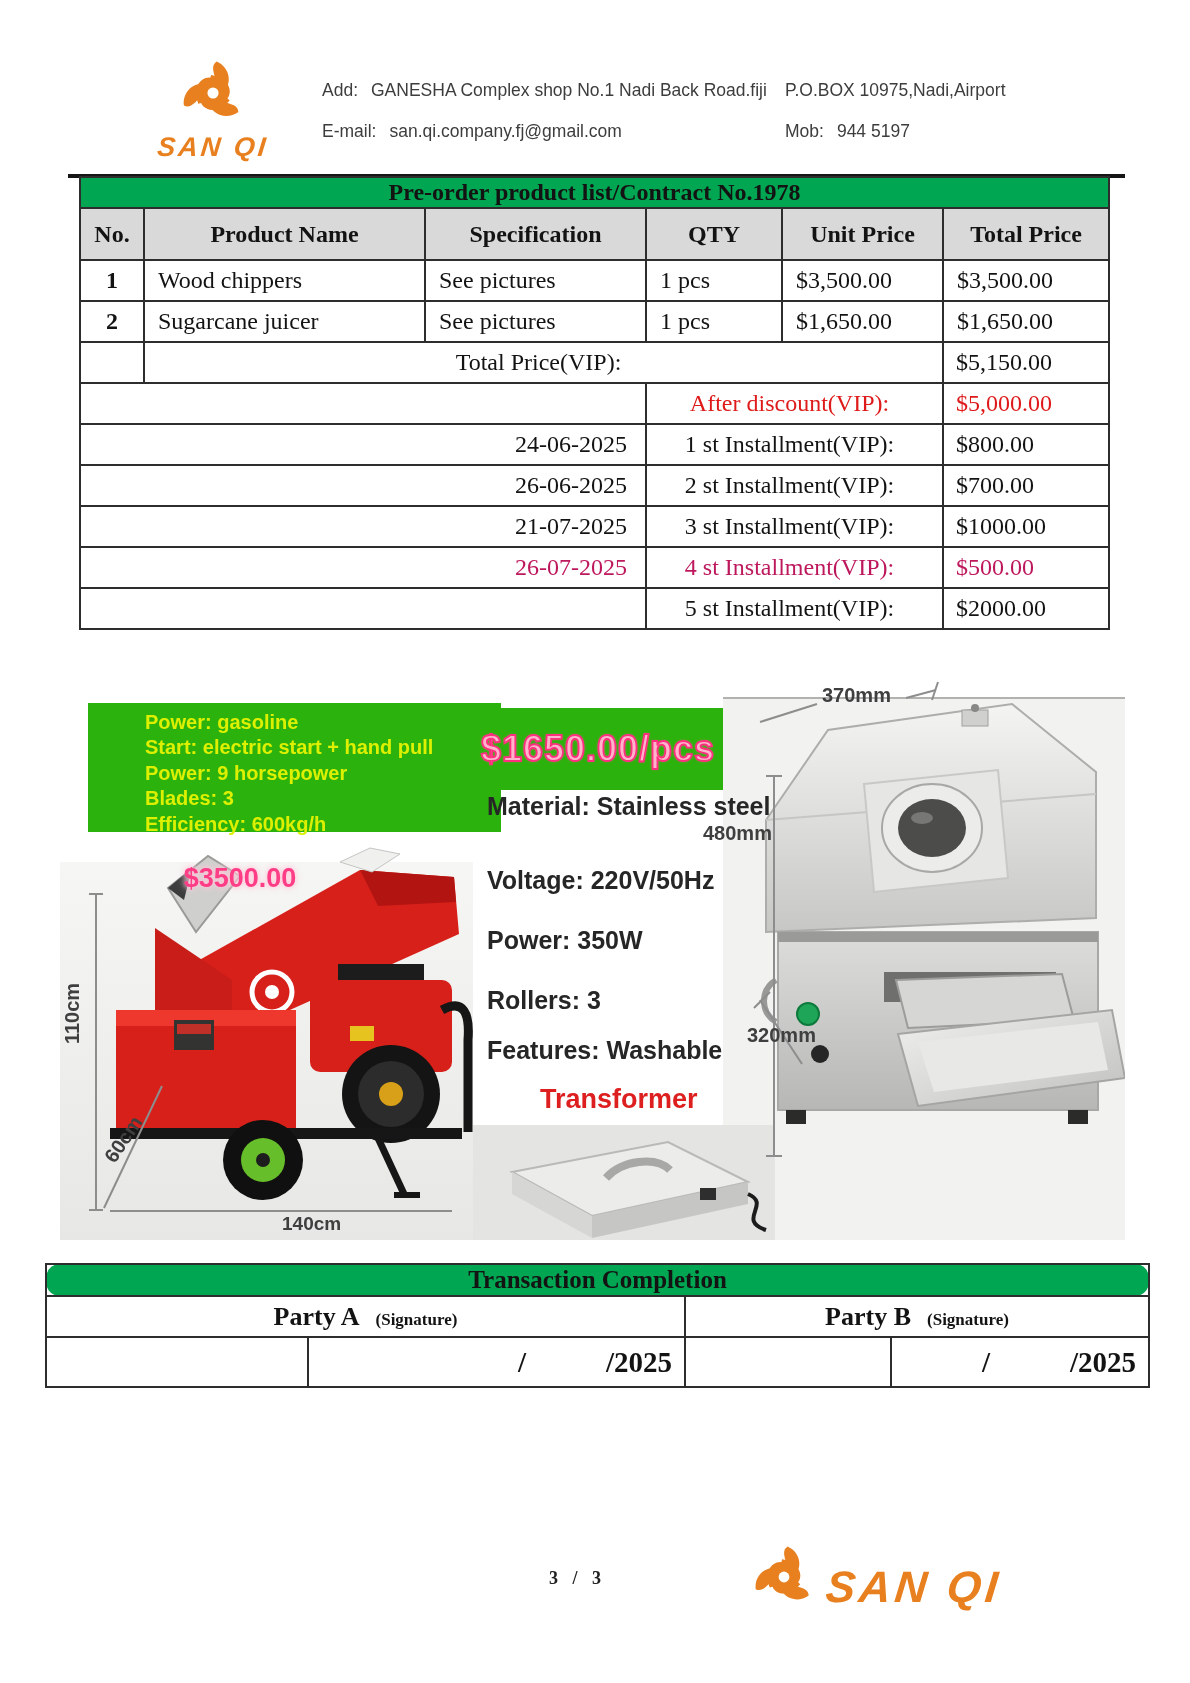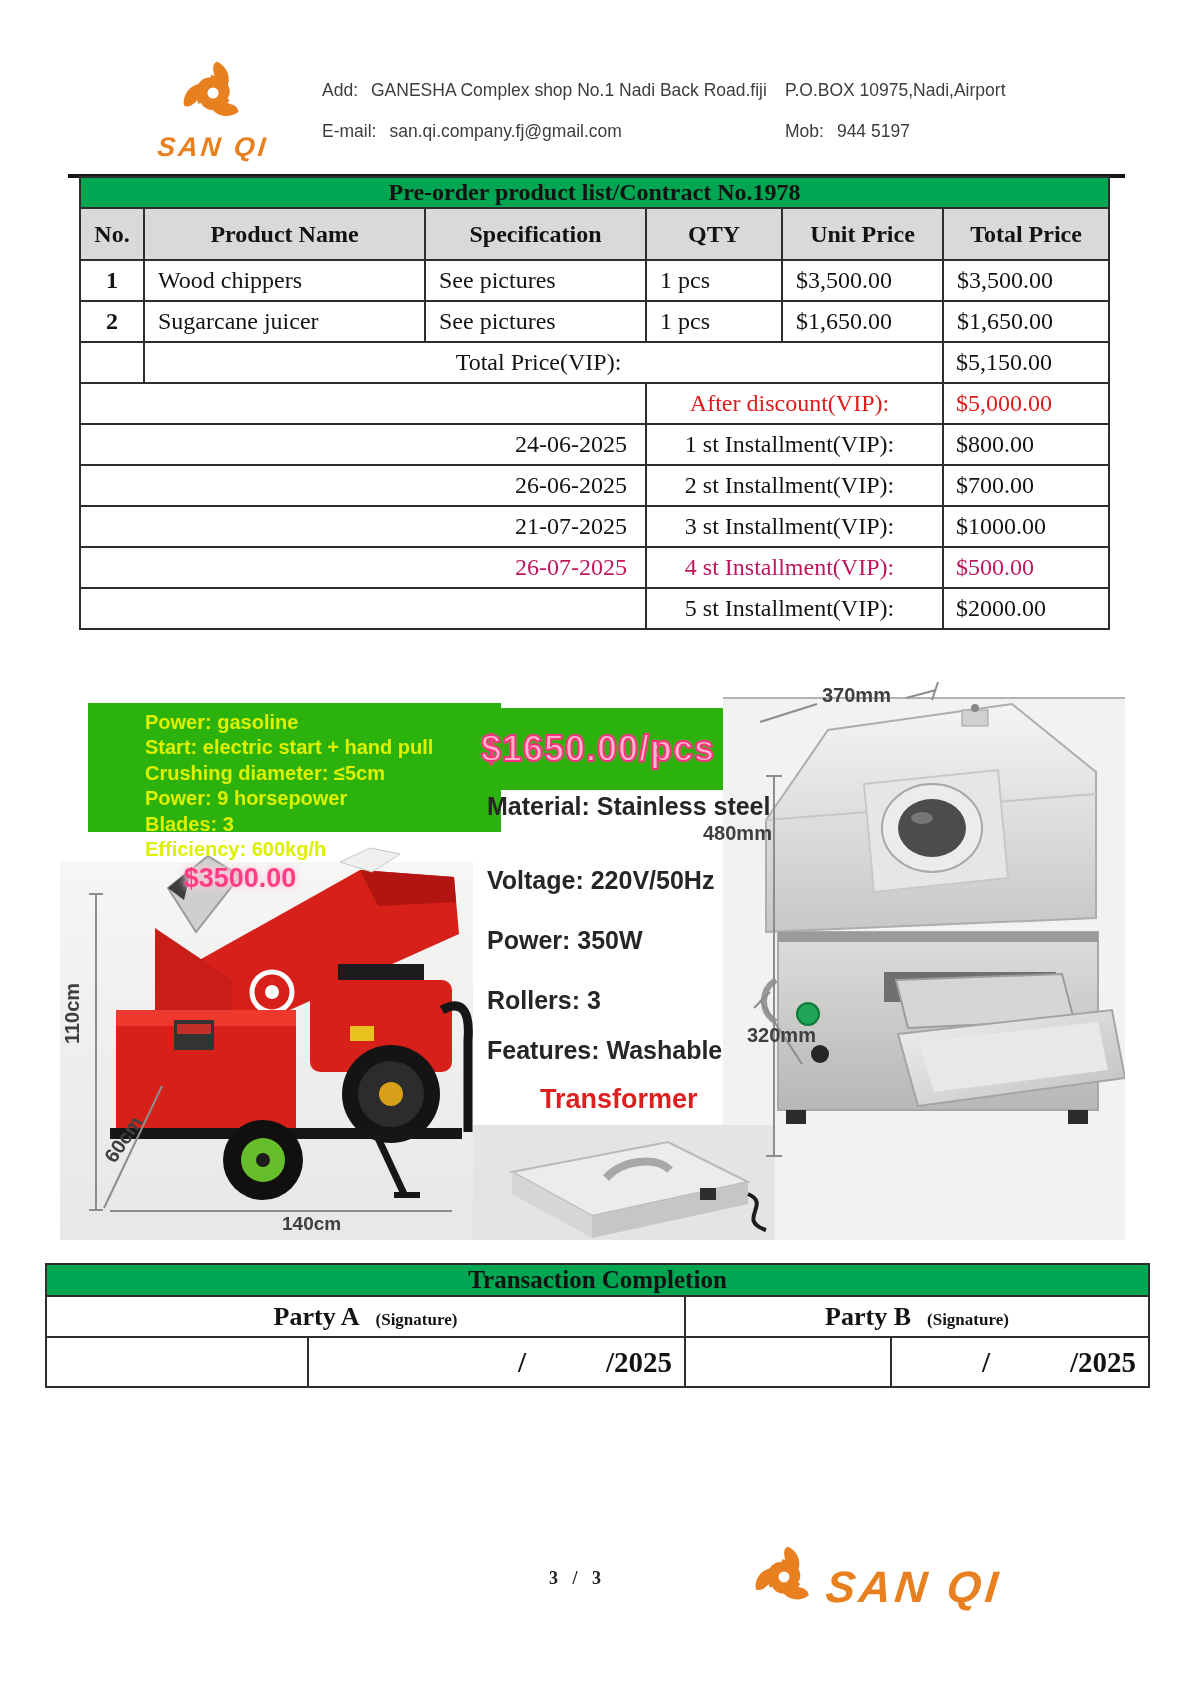--- a/index.html
+++ b/index.html
@@ -65,21 +65,21 @@
   #dim-60  { left:38px;  top:448px; transform:rotate(-56deg); }
   #dim-140 { left:222px; top:533px; font-size:19px; }
   #dim-370 { left:762px; top:4px; }
   #dim-480 { left:643px; top:142px; }
   #dim-320 { left:687px; top:344px; }
   
   table.txn { position:absolute; left:45px; top:1263px; width:1103px;
     border-collapse:collapse; table-layout:fixed; }
   table.txn td { border:2px solid #2d2d2d; vertical-align:middle; color:#131313; }
   td.txn-banner { background:#00A651; color:#FFFF00; font-weight:bold; font-size:25px;
-    text-align:center; height:32px; }
+    text-align:center; height:32px;border-radius:14px; }
   td.party { height:41px; text-align:center; }
   .party-name { font-size:26px; font-weight:bold; }
   .sig { font-size:17px; font-weight:bold; margin-left:16px; }
   td.datecell { height:50px; }
   .date-flex { display:flex; justify-content:flex-end; align-items:center; padding-right:12px;
     font-size:29px; font-weight:bold; }
   .date-flex .slash1 { margin-right:80px; }
   
   .page-num { position:absolute; left:0; top:1568px; width:1190px; text-align:center;
     font-size:18px; font-weight:bold; color:#222; word-spacing:10px; margin-left:-20px; }
@@ -303,21 +303,20 @@
         <polygon points="452,492 532,536 532,558 452,514" fill="#d6d6d4"></polygon>
         <path d="M546,498 C562,480 596,476 610,490" stroke="#a8a8a6" stroke-width="8" fill="none"></path>
         <rect x="640" y="508" width="16" height="12" fill="#2e2e2e"></rect>
         <path d="M688,514 C712,524 676,540 706,550" stroke="#1c1c1c" stroke-width="4" fill="none"></path>
       </g>
     </svg>
 
     <div class="green-panel">
       <div>Power: gasoline</div>
       <div>Start: electric start + hand pull</div>
-      <div>Crushing diameter: ≤5cm</div>
       <div>Power: 9 horsepower</div>
       <div>Blades: 3</div>
       <div>Efficiency: 600kg/h</div>
     </div>
 
     <div class="price-badge">$1650.00/pcs</div>
 
     <div class="chipper-price">$3500.00</div>
 
     <div class="mspec" style="top:112px">Material: Stainless steel</div>

